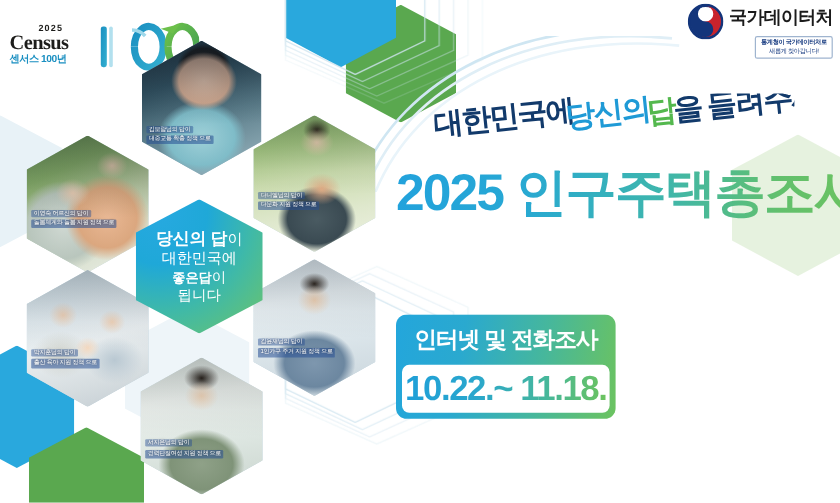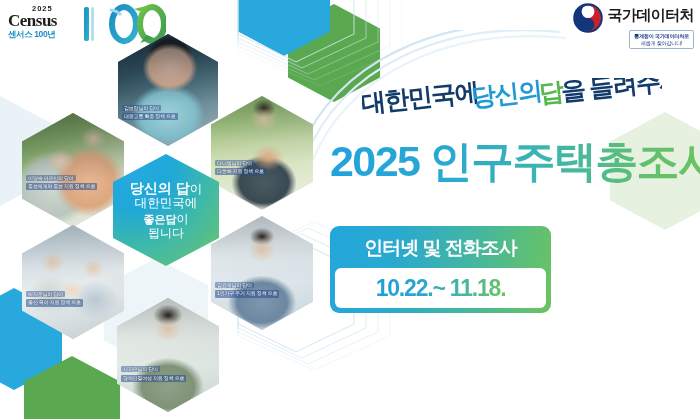--- a/index.html
+++ b/index.html
@@ -55,40 +55,41 @@
     margin-top:1px;
     white-space:nowrap;
   }
   .cap .l1 span{
     background:rgba(40,80,150,.45);
     padding:0 2px;border-radius:1px;
   }
 
   
   #center-hex{
-    left:113px;top:154px;width:106px;height:112px;
+    left:113px;top:166px;width:106px;height:112px;
     background:
       radial-gradient(120% 120% at 18% 10%, #27a9e0 0%, #1fa8d8 32%, #3fb9a8 62%, #6cc46b 100%);
+    font-family: Liberation Serif, serif;
   }
   #center-hex .ctext{
     position:absolute;inset:0;
     display:flex;flex-direction:column;
     align-items:center;justify-content:center;
     color:#fff;line-height:1.18;
     font-size:13px;
     text-align:center;
   }
   #center-hex .big{font-weight:bold;font-size:14px;}
   #center-hex .sm{font-size:12.5px;}
   #center-hex .big2{font-weight:bold;font-size:11px;}
   #center-hex .sm2{font-size:12px;}
 
   
   #census-logo{
-    position:absolute;left:6px;top:2px;width:160px;height:42px;
+    position:absolute;left:6px;top:17px;width:160px;height:42px;
   }
   #gov-logo{
     position:absolute;right:6px;top:3px;height:52px;
     display:flex;align-items:flex-start;gap:5px;
   }
   #gov-logo .gname{
     font-size:15px;font-weight:bold;color:#1b1b1b;letter-spacing:-0.6px;
     line-height:1;margin-top:4px;
   }
   #gov-sub{
@@ -119,38 +120,38 @@
     white-space:nowrap;
   }
 
   
   .infobox{
     position:absolute;top:226px;height:87px;
     border-radius:9px;
     padding:3px;
     box-sizing:border-box;
   }
-  #box-internet{left:330px;width:221px;
-    background:linear-gradient(100deg,#23a6dc 0%,#2aa9cf 30%,#46b79c 65%,#6cc35f 100%);}
+  #box-internet{left:330px;width:183px;
+    background:linear-gradient(100deg,#23a6dc 0%,#2aa9cf 30%,#46b79c 65%,#6cc35f 100%);margin-top:36px;}
   #box-visit{left:523px;width:172px;
     background:linear-gradient(100deg,#23a6dc 0%,#2aa9cf 30%,#46b79c 65%,#6cc35f 100%);}
   .infobox .bl{
     color:#ffffff;font-weight:bold;
     font-size:19px;letter-spacing:-1px;
     text-align:center;
     line-height:38px;height:38px;
     white-space:nowrap;
   }
   .infobox .bd{
     background:#ffffff;border-radius:6px;
     height:40px;margin:1px 2px 0 2px;
     display:flex;align-items:center;justify-content:center;
   }
   .infobox .bd span{
-    font-size:23px;font-weight:bold;letter-spacing:-1.2px;
+    font-size:29px;font-weight:bold;letter-spacing:-1.2px;
     white-space:nowrap;
     background:linear-gradient(90deg,#1f9fd8 0%,#2aa7cd 35%,#46b79b 70%,#6cc35f 100%);
     -webkit-background-clip:text;background-clip:text;
     color:transparent;-webkit-text-fill-color:transparent;
   }
 
   
   #swoosh{position:absolute;left:300px;top:30px;width:400px;height:130px;pointer-events:none;}
 </style>
 </head>

